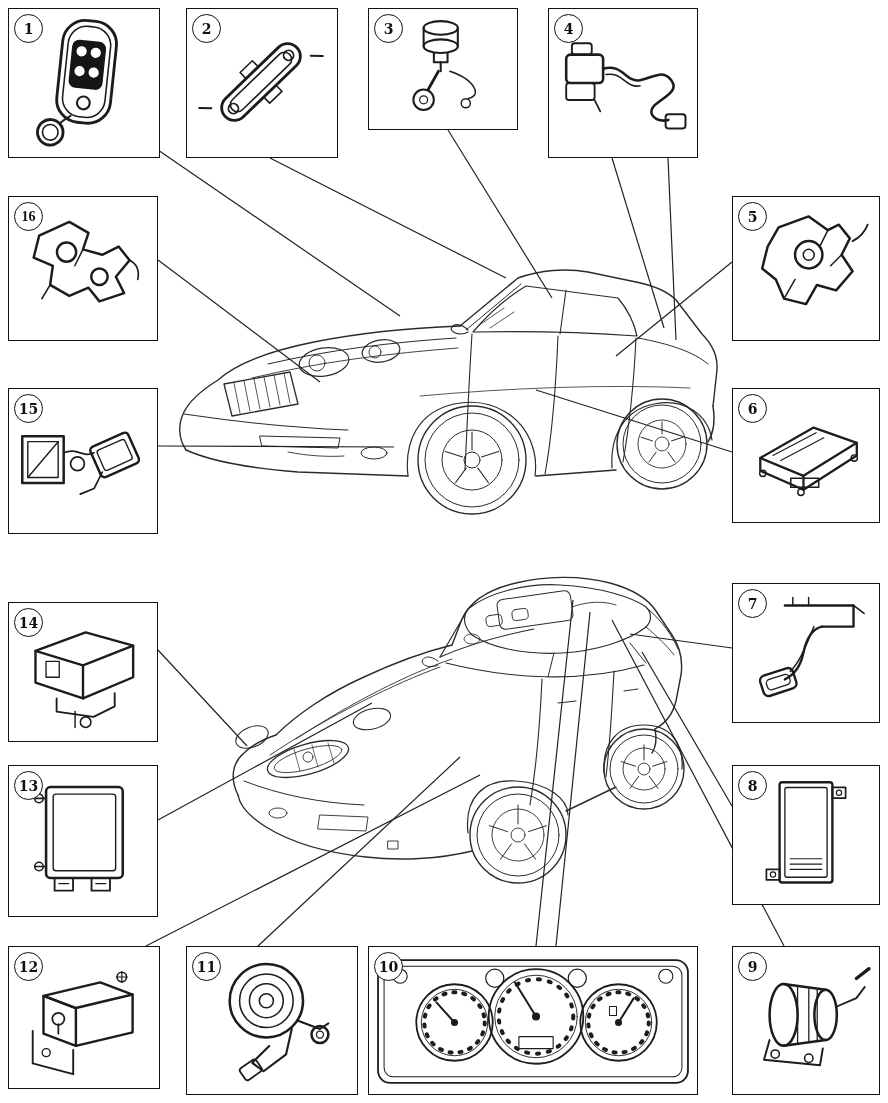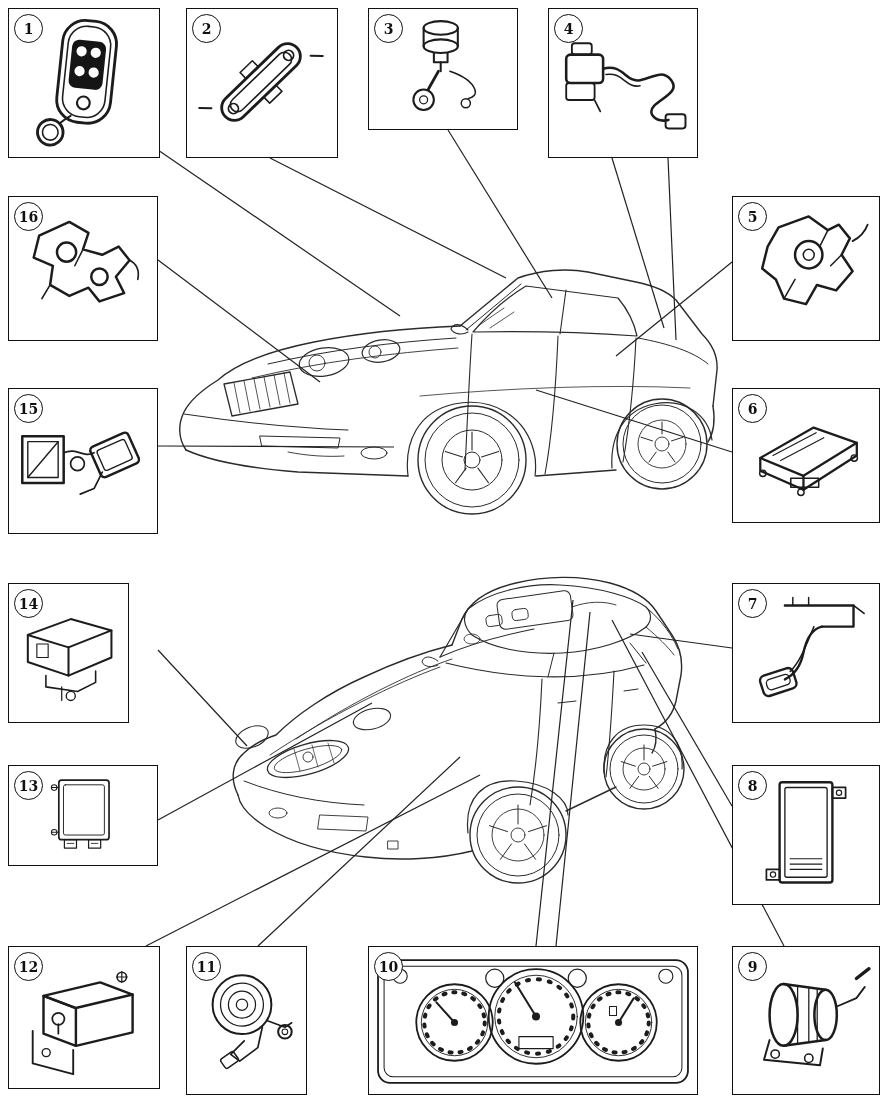--- a/index.html
+++ b/index.html
@@ -24,26 +24,26 @@
   .b1 {left:8px;  top:8px;  width:152px;height:150px;}
   .b2 {left:186px;top:8px;  width:152px;height:150px;}
   .b3 {left:368px;top:8px;  width:150px;height:122px;}
   .b4 {left:548px;top:8px;  width:150px;height:150px;}
   .b5 {left:732px;top:196px;width:148px;height:145px;}
   .b6 {left:732px;top:388px;width:148px;height:135px;}
   .b7 {left:732px;top:583px;width:148px;height:140px;}
   .b8 {left:732px;top:765px;width:148px;height:140px;}
   .b9 {left:732px;top:946px;width:148px;height:149px;}
   .b10{left:368px;top:946px;width:330px;height:149px;}
-  .b11{left:186px;top:946px;width:121px;height:149px;}
+  .b11{left:186px;top:946px;width:172px;height:149px;}
   .b12{left:8px;  top:946px;width:152px;height:143px;}
-  .b13{left:8px;  top:765px;width:150px;height:101px;}
-  .b14{left:8px;  top:583px;width:121px;height:140px;}
+  .b13{left:8px;  top:765px;width:150px;height:152px;}
+  .b14{left:8px;  top:602px;width:150px;height:140px;}
   .b15{left:8px;  top:388px;width:150px;height:146px;}
-  .b16{left:8px;  top:196px;width:150px;height:145px;}
+  .b16{left:8px;  top:196px;width:150px;height:145px;font-family:Liberation Serif, serif;}
 </style>
 </head>
 <body>
 
 <div class="canvas">
 
   <svg class="layer" style="left:168px;top:246px" width="555" height="290" viewBox="0 0 555 290">
     <g fill="none" stroke="#2b2b2b" stroke-width="1.4" stroke-linecap="round" stroke-linejoin="round">
 
       <path d="M292,80 C240,82 186,88 146,96 C106,104 70,116 50,134 C34,144 22,154 16,166 C10,178 10,192 18,204"></path>

